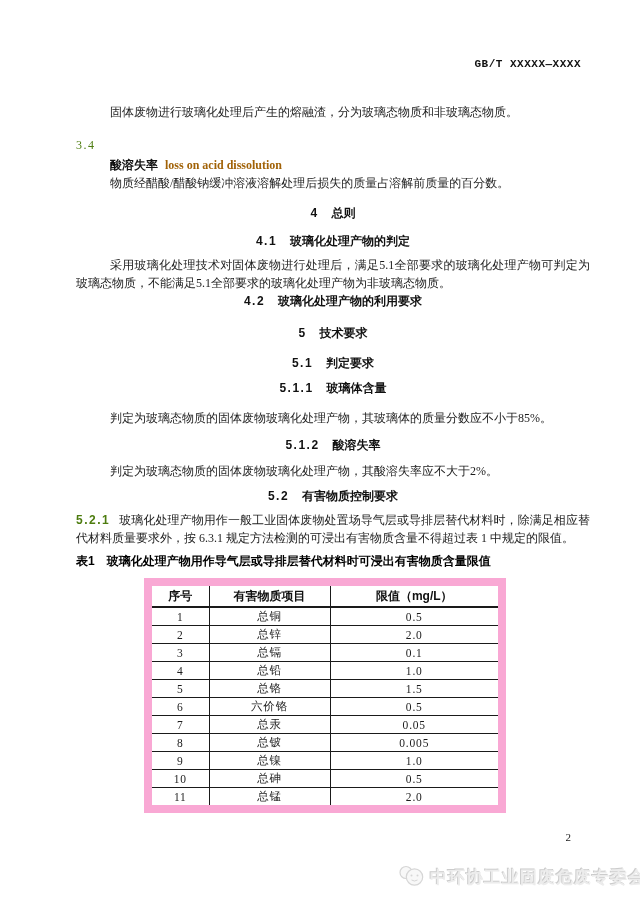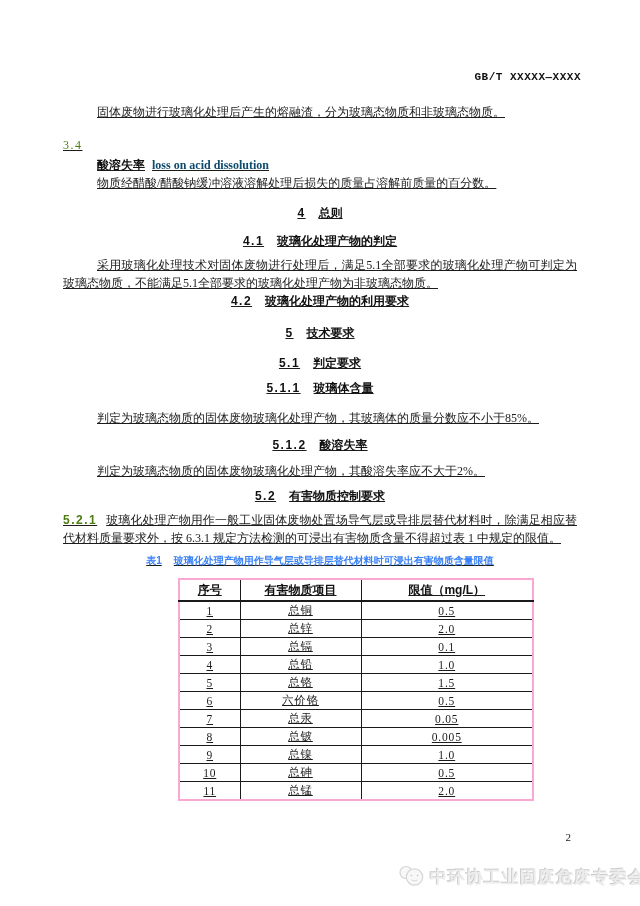--- a/index.html
+++ b/index.html
@@ -7,34 +7,33 @@
     position: relative;
     width: 640px;
     height: 906px;
     background: #ffffff;
     color: #1c1c1c;
     overflow: hidden;
     font-family: "Liberation Serif", "DejaVu Serif", serif;
   }
   .doc-code {
     position: absolute;
-    top: 71px;
+    top: 58px;
     right: 59px;
     font-family: "Liberation Mono", "DejaVu Sans Mono", monospace;
     font-weight: bold;
     font-size: 11px;
     letter-spacing: 0.5px;
     color: #111111;
   }
   .content {
     position: absolute;
-    left: 63px;
+    left: 76px;
     top: 0;
     width: 514px;
-    text-decoration: underline;
   }
   .body {
     margin: 0;
     font-size: 12px;
     line-height: 18px;
     text-align: justify;
     color: #1c1c1c;
   }
   .indent { text-indent: 34px; }
   .term-num {
@@ -49,21 +48,21 @@
     line-height: 18px;
     font-weight: bold;
   }
   .term-title .zh {
     font-family: "Liberation Sans", "DejaVu Sans", sans-serif;
     margin-right: 7px;
     color: #111111;
   }
   .term-title .en {
     font-family: "Liberation Serif", "DejaVu Serif", serif;
-    color: #0c4a6e;
+    color: #a16207;
   }
   .clause {
     margin: 0;
     font-family: "Liberation Sans", "DejaVu Sans", sans-serif;
     font-weight: bold;
     font-size: 12px;
     line-height: 18px;
     color: #111111;
     text-align: center;
   }
@@ -71,32 +70,31 @@
   .inline-clause .num {
     font-family: "Liberation Sans", "DejaVu Sans", sans-serif;
     font-weight: bold;
     letter-spacing: 1.5px;
     margin-right: 9px;
     color: #4d7c0f;
   }
   .table-caption {
     font-family: "Liberation Sans", "DejaVu Sans", sans-serif;
     font-weight: bold;
-    font-size: 10px;
-    line-height: 18px;
-    text-align: center;
-    color: #3b82f6;
+    font-size: 12px;
+    line-height: 18px;
+    color: #000000;
   }
   .table-caption .cap-num { margin-right: 12px; }
   table.limits {
     border-collapse: collapse;
     table-layout: fixed;
     width: 354px;
-    margin: 8px 0 0 115px;
-    border: 2px solid #f9a8d4;
+    margin: 8px 0 0 68px;
+    border: 8px solid #f9a8d4;
   }
   table.limits th {
     font-family: "Liberation Sans", "DejaVu Sans", sans-serif;
     font-weight: bold;
     font-size: 12px;
     height: 20px;
     padding: 0;
     text-align: center;
     vertical-align: middle;
     border: 1px solid #1a1a1a;

